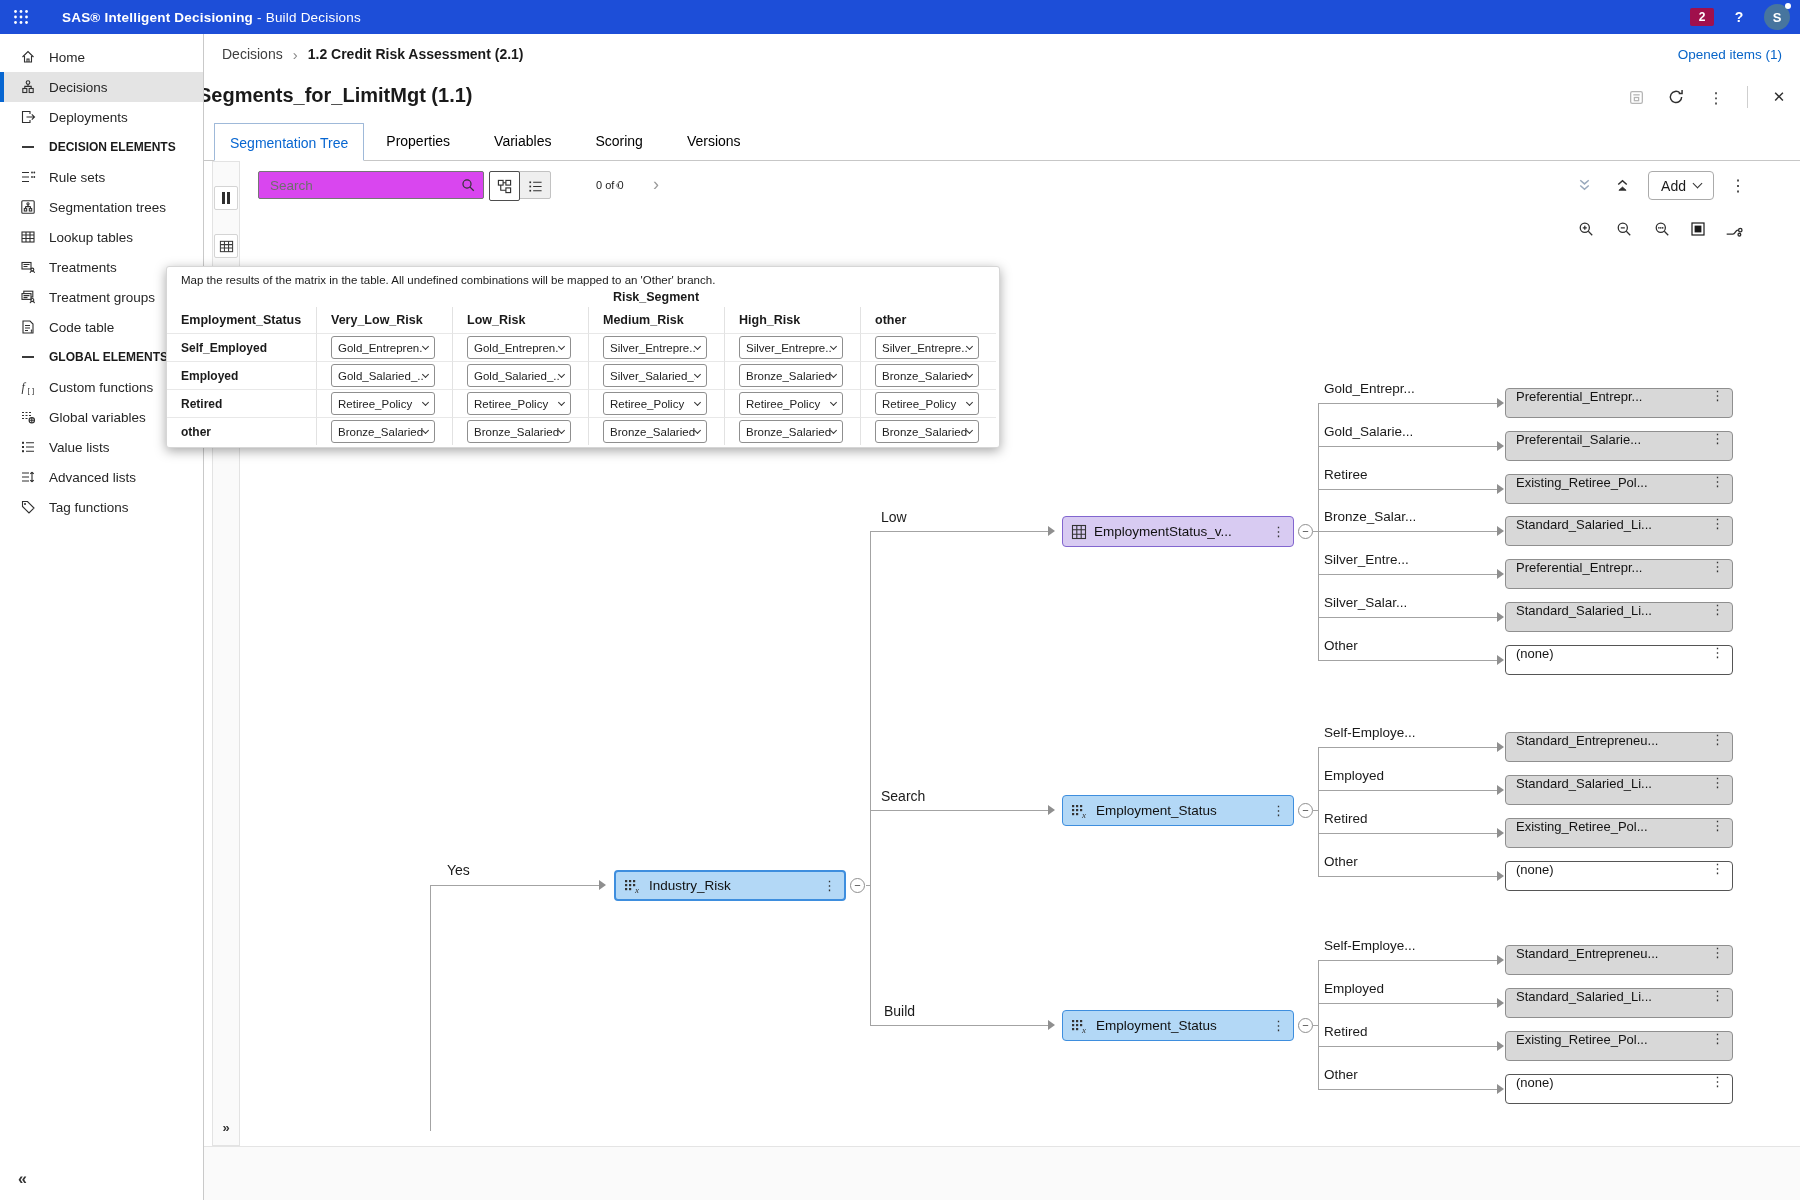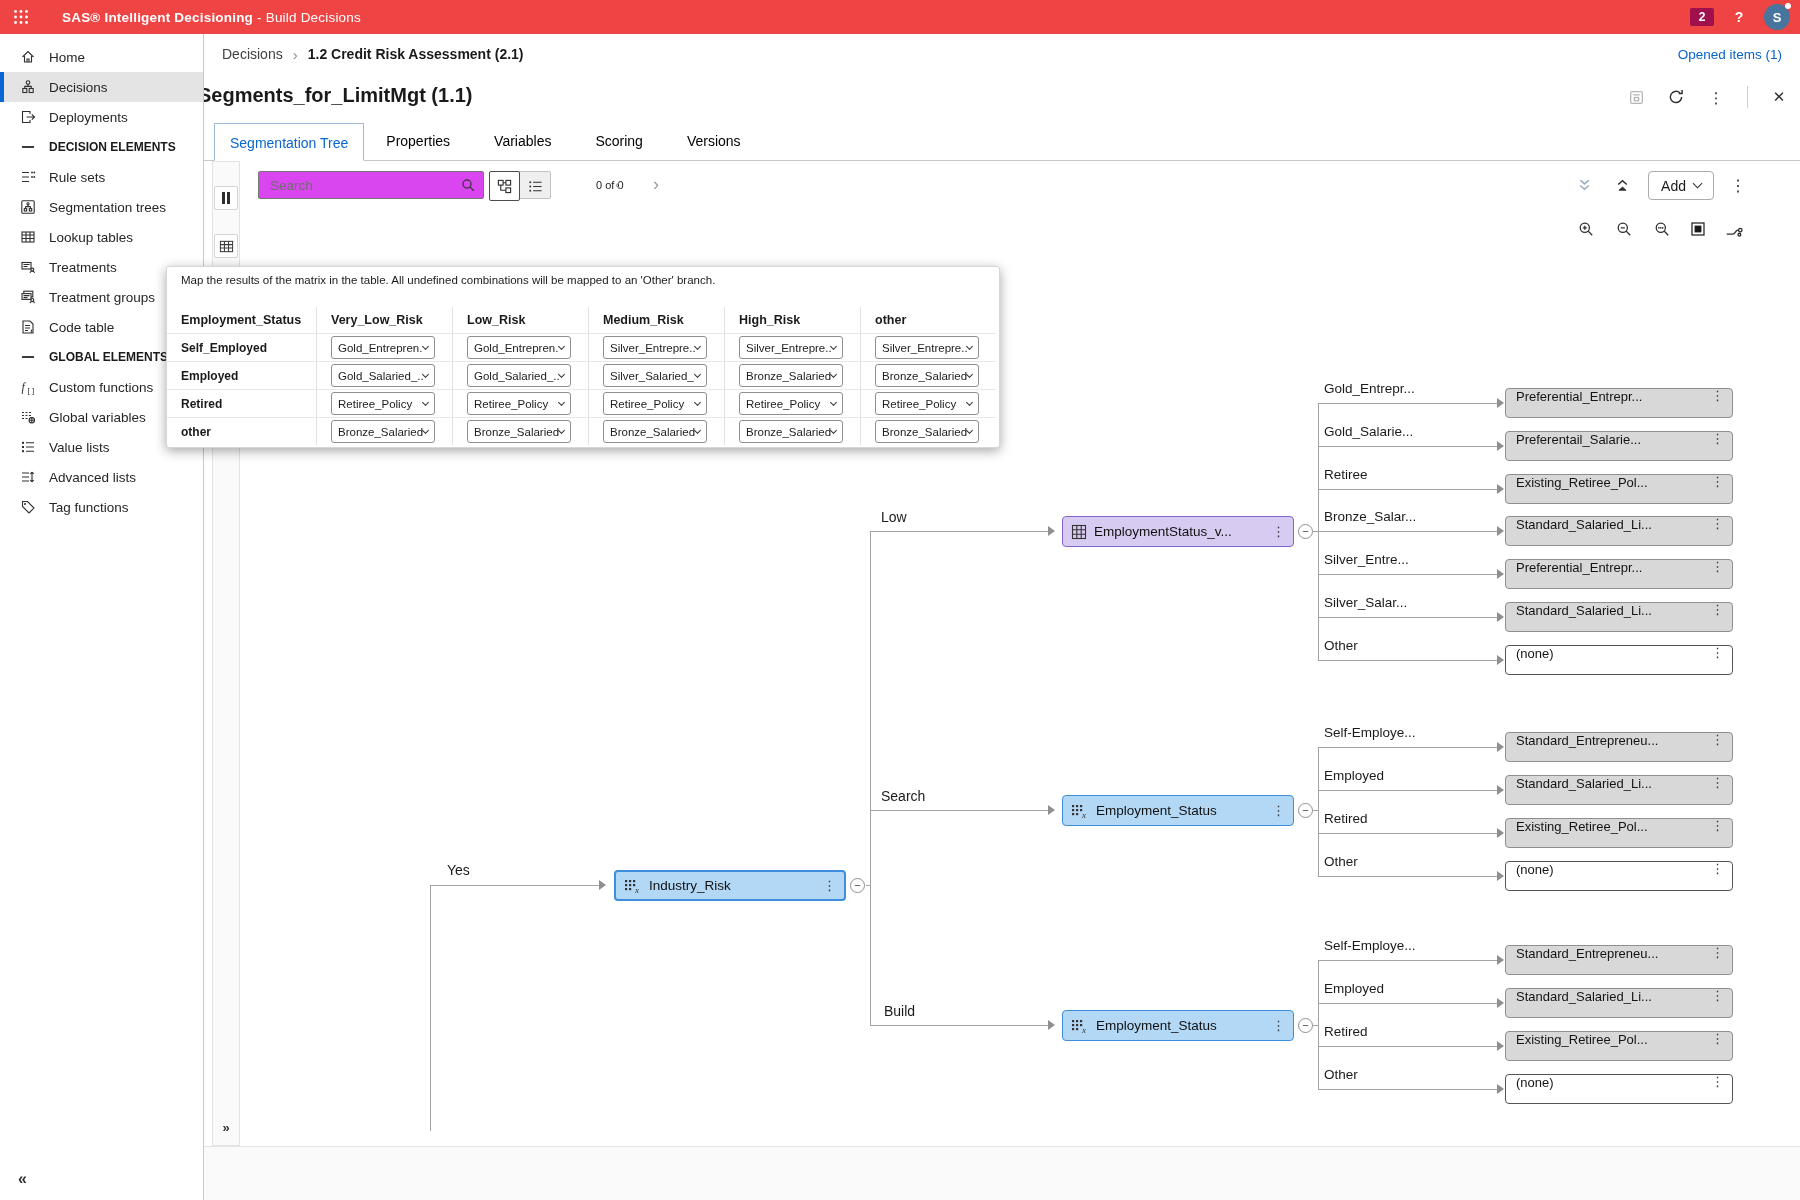--- a/index.html
+++ b/index.html
@@ -1,20 +1,20 @@
 <!DOCTYPE html>
 <html><head>
 <meta charset="utf-8">
 <style>
   html,body{margin:0;padding:0;width:1800px;height:1200px;overflow:hidden;
     font-family:"Liberation Sans",sans-serif;background:#fff;position:relative;color:#1a1a1a;}
   *{box-sizing:border-box}
 
   
-  .appbar{position:absolute;left:0;top:0;width:1800px;height:34px;background:#ef4444;display:flex;align-items:center;z-index:60}
+  .appbar{position:absolute;left:0;top:0;width:1800px;height:34px;background:#1d4ed8;display:flex;align-items:center;z-index:60}
   .waffle{width:34px;height:34px;display:flex;align-items:center;justify-content:center;cursor:pointer;margin-left:4px}
   .brand{margin-left:24px;color:#fff;font-size:13.5px;letter-spacing:.2px}
   .brand b{font-weight:bold}
   .appbar-right{position:absolute;right:10px;top:0;height:34px;display:flex;align-items:center;gap:16px}
   .badge{background:#a0104c;color:#fff;font-weight:bold;font-size:12px;min-width:24px;height:18px;border-radius:2px;display:flex;align-items:center;justify-content:center;padding:0 4px}
   .help{color:#fff;font-size:14px;font-weight:bold;width:18px;text-align:center}
   .avatar{width:26px;height:26px;border-radius:50%;background:#47759e;color:#fff;font-weight:bold;font-size:13px;display:flex;align-items:center;justify-content:center;position:relative}
   .avatar::after{content:"";position:absolute;right:-1px;top:-1px;width:6px;height:6px;border-radius:50%;background:#fff}
 
   
@@ -657,20 +657,21 @@
     <div class="arr" style="left:1497px;top:1084px"></div>
   <div class="blabel" style="left:1324px;top:1067px">Other</div>
   <div class="leaf none" style="left:1505px;top:1074px">
       <span class="llabel">(none)</span>
       <span class="ndots">⋮</span>
     </div>
 </div>
 
 <div class="popup">
   <div class="pop-note">Map the results of the matrix in the table. All undefined combinations will be mapped to an 'Other' branch.</div>
+  <div class="pop-span">Risk_Segment</div>
   <div class="mtable">
 
     <div class="mcell hd lab">Employment_Status</div>
     <div class="mcell hd colsep" style="padding-left:14px">Very_Low_Risk</div>
     <div class="mcell hd colsep" style="padding-left:14px">Low_Risk</div>
     <div class="mcell hd colsep" style="padding-left:14px">Medium_Risk</div>
     <div class="mcell hd colsep" style="padding-left:14px">High_Risk</div>
     <div class="mcell hd colsep" style="padding-left:14px">other</div>
 
     <div class="mcell lab rowline">Self_Employed</div>

